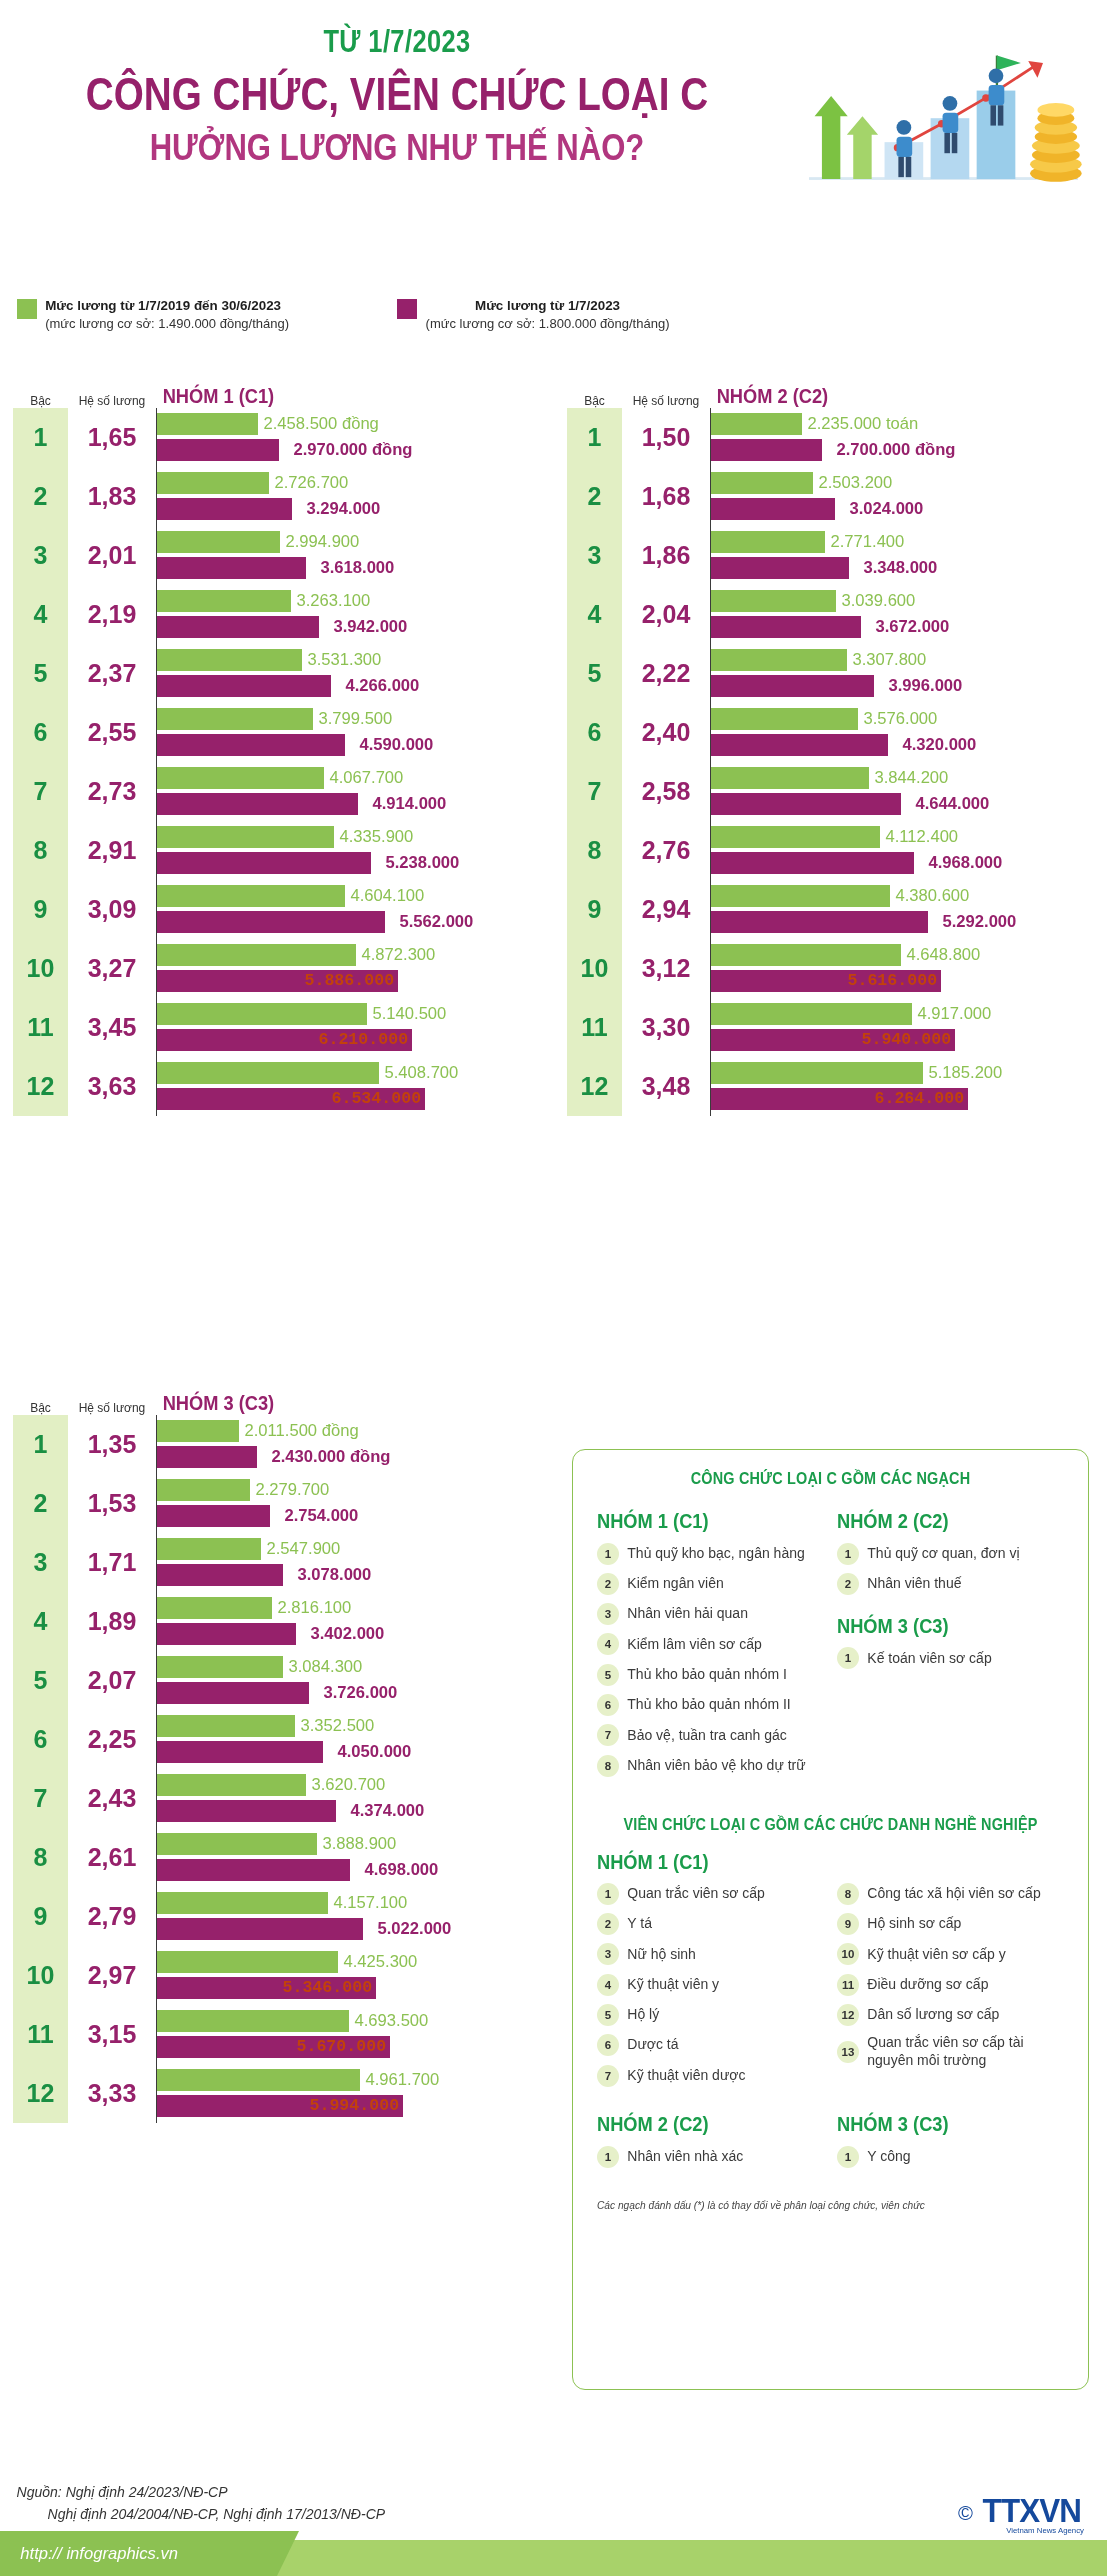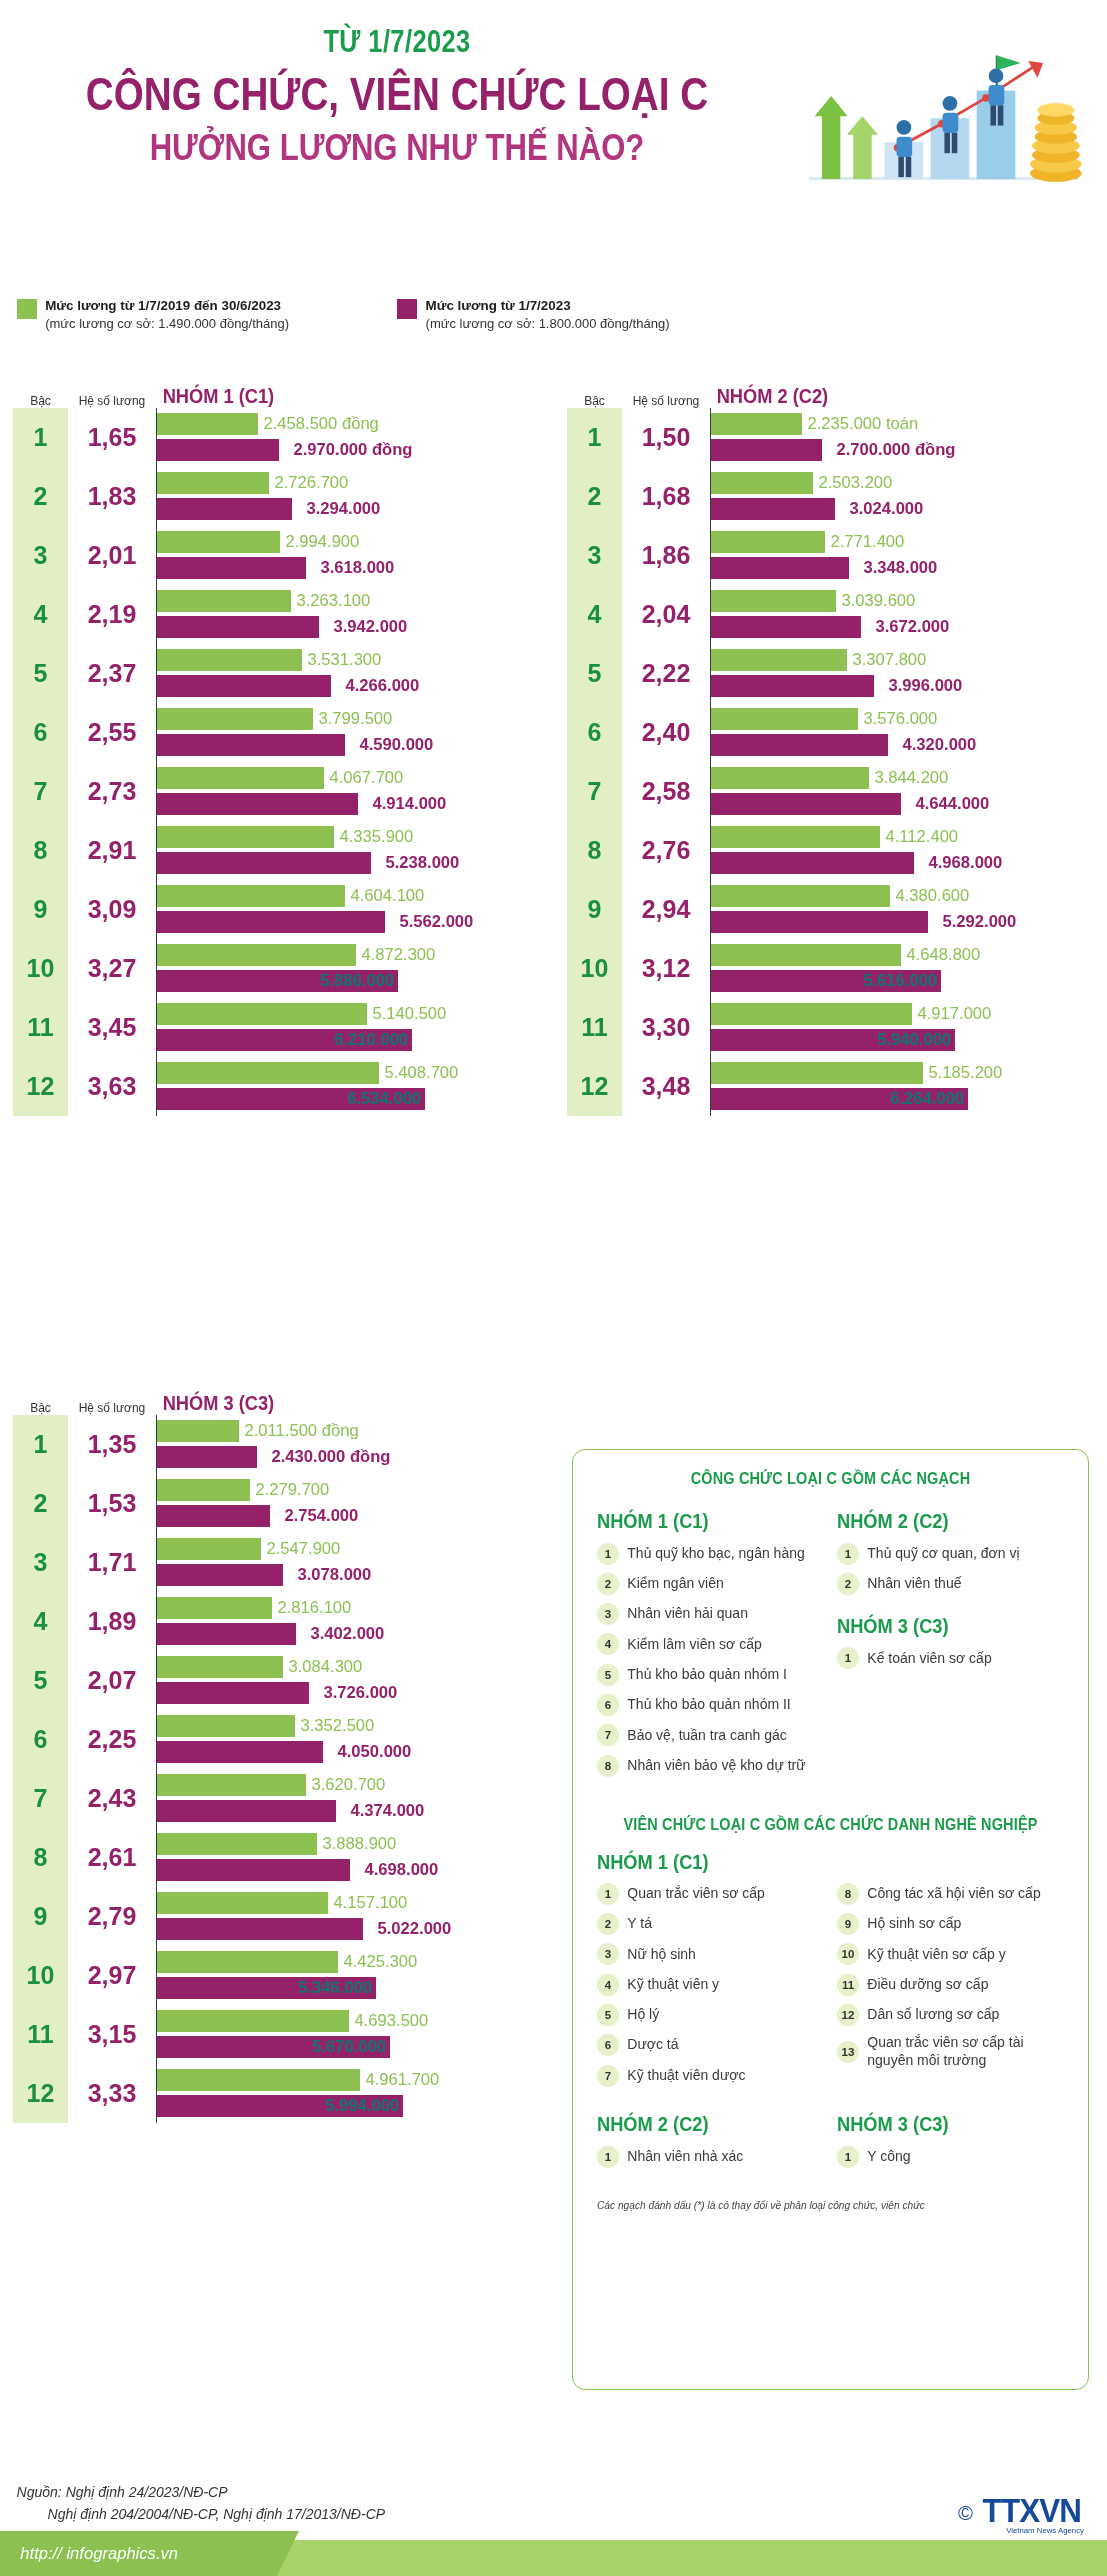--- a/index.html
+++ b/index.html
@@ -31,21 +31,21 @@
   
   .legend { position:absolute; left:0; top:297px; width:1108px; height:59px; }
   .leg-item { position:absolute; display:flex; align-items:flex-start; gap:8.3px; }
   .leg-sw { width:20.3px; height:20.3px; flex:0 0 20.3px; margin-top:1.8px; }
   .leg-sw.green { background:#8cc152; }
   .leg-sw.purple { background:#96216b; }
   .leg-txt { line-height:1.35; }
   .leg-l1 { font-size:13.4px; font-weight:bold; color:#222; }
   .leg-l2 { font-size:13px; color:#333; }
   .leg-green .leg-l1 { color:#1e1e1e; }
-  .leg-purple .leg-l1 { color:#1e1e1e; }
+  .leg-purple .leg-l1 { color:#1e1e1e;text-align:center; }
 
   
   .tbl { position:absolute; width:531px; }
   .tbl-head { display:flex; align-items:flex-end; height:31px; padding-left:0; }
   .th-bac { width:55px; text-align:center; font-size:12px; color:#333; }
   .th-he  { width:88px; text-align:center; font-size:12px; color:#333; }
   .th-grp { flex:1; font-size:20.3px; font-weight:bold; color:#96216b;
             padding-left:7.4px; transform:scaleX(0.9); transform-origin:left; }
 
   .row { display:flex; align-items:stretch; height:59px; position:relative; }
@@ -56,21 +56,21 @@
   .c-bars{ flex:1; position:relative; border-left:1.4px solid #3b3b3b; padding-left:0; }
   .barline { position:absolute; left:0; display:flex; align-items:center; height:22px; }
   .barline.g { top:4.6px; }
   .barline.p { top:30.5px;gap:9px; }
   .bar { height:22px; }
   .bar.g { background:#8cc152; }
   .bar.p { background:#96216b; }
   .bval { font-size:16.6px; font-weight:bold; white-space:nowrap; }
   .bval.g { color:#8cc152; margin-left:5.5px; font-weight:normal; }
   .bval.p { color:#96216b; margin-left:5.5px; }
-  .bval.pin { color:#0f766e; margin-left:-5.5px; transform:translateX(-100%); padding-right:7.4px; }
+  .bval.pin { color:#c2410c; margin-left:-5.5px; transform:translateX(-100%); padding-right:7.4px;font-family:Liberation Mono, monospace; }
 
   
   .panel {
     position:absolute; left:572px; top:1449px; width:517px; height:941px;
     border:1.8px solid #8cc152; border-radius:13px; padding:20.3px 24px;
   }
   .panel-title {
     text-align:center; font-size:15.7px; font-weight:bold; color:#1a9c4b;
     letter-spacing:0.2px; transform:scaleX(0.92); margin-bottom:16.6px;
   }

